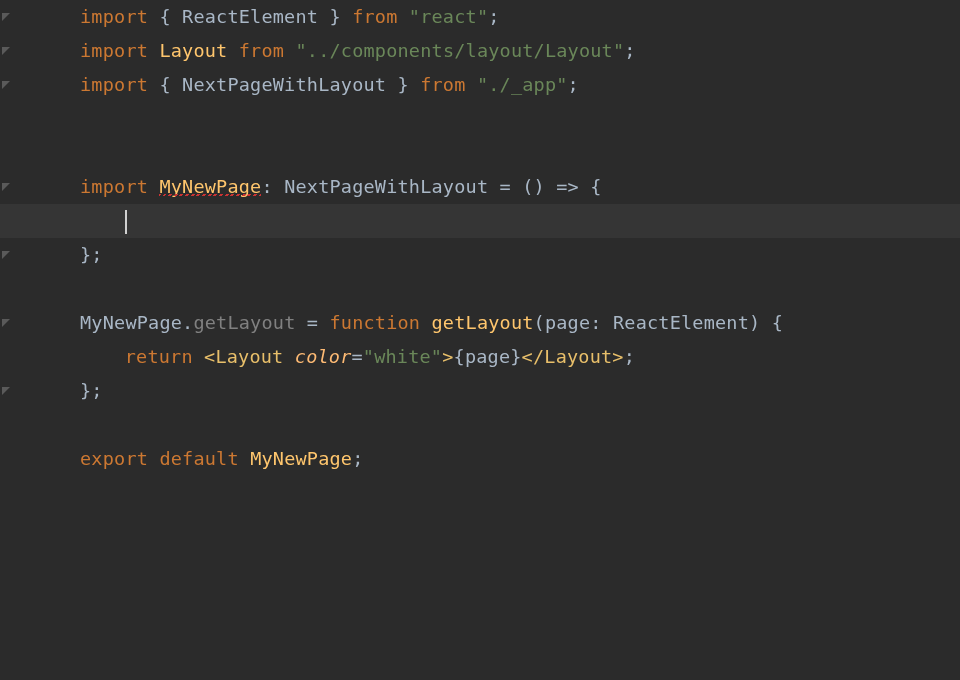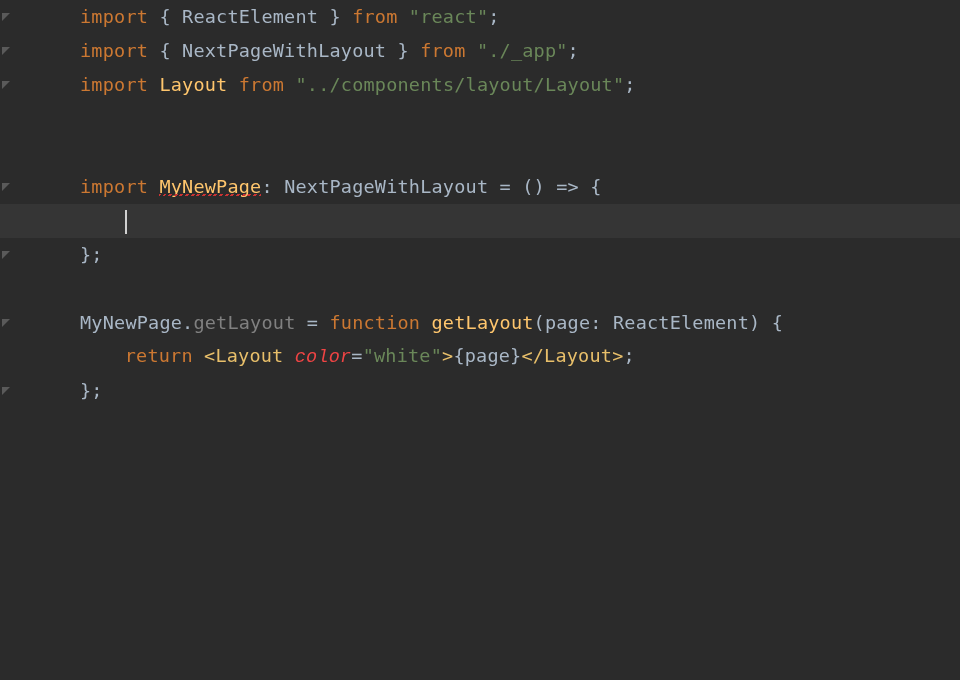--- a/index.html
+++ b/index.html
@@ -50,21 +50,21 @@
     padding-left: 22px;
   }
   .indent2 .code {
     padding-left: 22px;
   }
   .kw      { color: #cc7832; }          
   .fn-def  { color: #ffc66d; }          
   .ident   { color: #a9b7c6; }          
   .punct   { color: #a9b7c6; }          
   .str     { color: #6a8759; }          
-  .attr    { color: #ef4444; font-style: italic; font-family: Liberation Mono, monospace; }  
+  .attr    { color: #fdba74; font-style: italic; }  
   .dim     { color: #808080; }
   .tag-punct { color: #e8bf6a; }        
   .tag-name  { color: #e8bf6a; }        
   .jsx-expr  { color: #a9b7c6; }        
   .err-underline {
     position: relative;
   }
   .err-underline::after {
     content: "";
     position: absolute;
@@ -96,28 +96,28 @@
   <div class="line">
     <span class="gutter"><span class="fold-marker"></span></span>
     <span class="code">
       <span class="kw">import</span><span class="punct"> { </span><span class="ident">ReactElement</span><span class="punct"> } </span><span class="kw">from </span><span class="str">"react"</span><span class="punct">;</span>
     </span>
   </div>
 
   <div class="line">
     <span class="gutter"><span class="fold-marker"></span></span>
     <span class="code">
-      <span class="kw">import</span><span class="punct"> { </span><span class="ident">NextPageWithLayout</span><span class="punct"> } </span><span class="kw">from </span><span class="str">"./_app"</span><span class="punct">;</span>
+      <span class="kw">import </span><span class="fn-def">Layout</span><span> </span><span class="kw">from </span><span class="str">"../components/layout/Layout"</span><span class="punct">;</span>
     </span>
   </div>
 
   <div class="line">
     <span class="gutter"><span class="fold-marker"></span></span>
     <span class="code">
-      <span class="kw">import </span><span class="fn-def">Layout</span><span> </span><span class="kw">from </span><span class="str">"../components/layout/Layout"</span><span class="punct">;</span>
+      <span class="kw">import</span><span class="punct"> { </span><span class="ident">NextPageWithLayout</span><span class="punct"> } </span><span class="kw">from </span><span class="str">"./_app"</span><span class="punct">;</span>
     </span>
   </div>
 
   <div class="line">
     <span class="gutter"></span>
     <span class="code"></span>
   </div>
 
   <div class="line">
     <span class="gutter"></span>
@@ -169,14 +169,20 @@
     <span class="code">
       <span class="punct">};</span>
     </span>
   </div>
 
   <div class="line">
     <span class="gutter"></span>
     <span class="code"></span>
   </div>
 
+  <div class="line">
+    <span class="gutter"></span>
+    <span class="code">
+      <span class="kw">export </span><span class="kw">default </span><span class="fn-def">MyNewPage</span><span class="punct">;</span>
+    </span>
+  </div>
 
 </div>
 
 </body></html>

